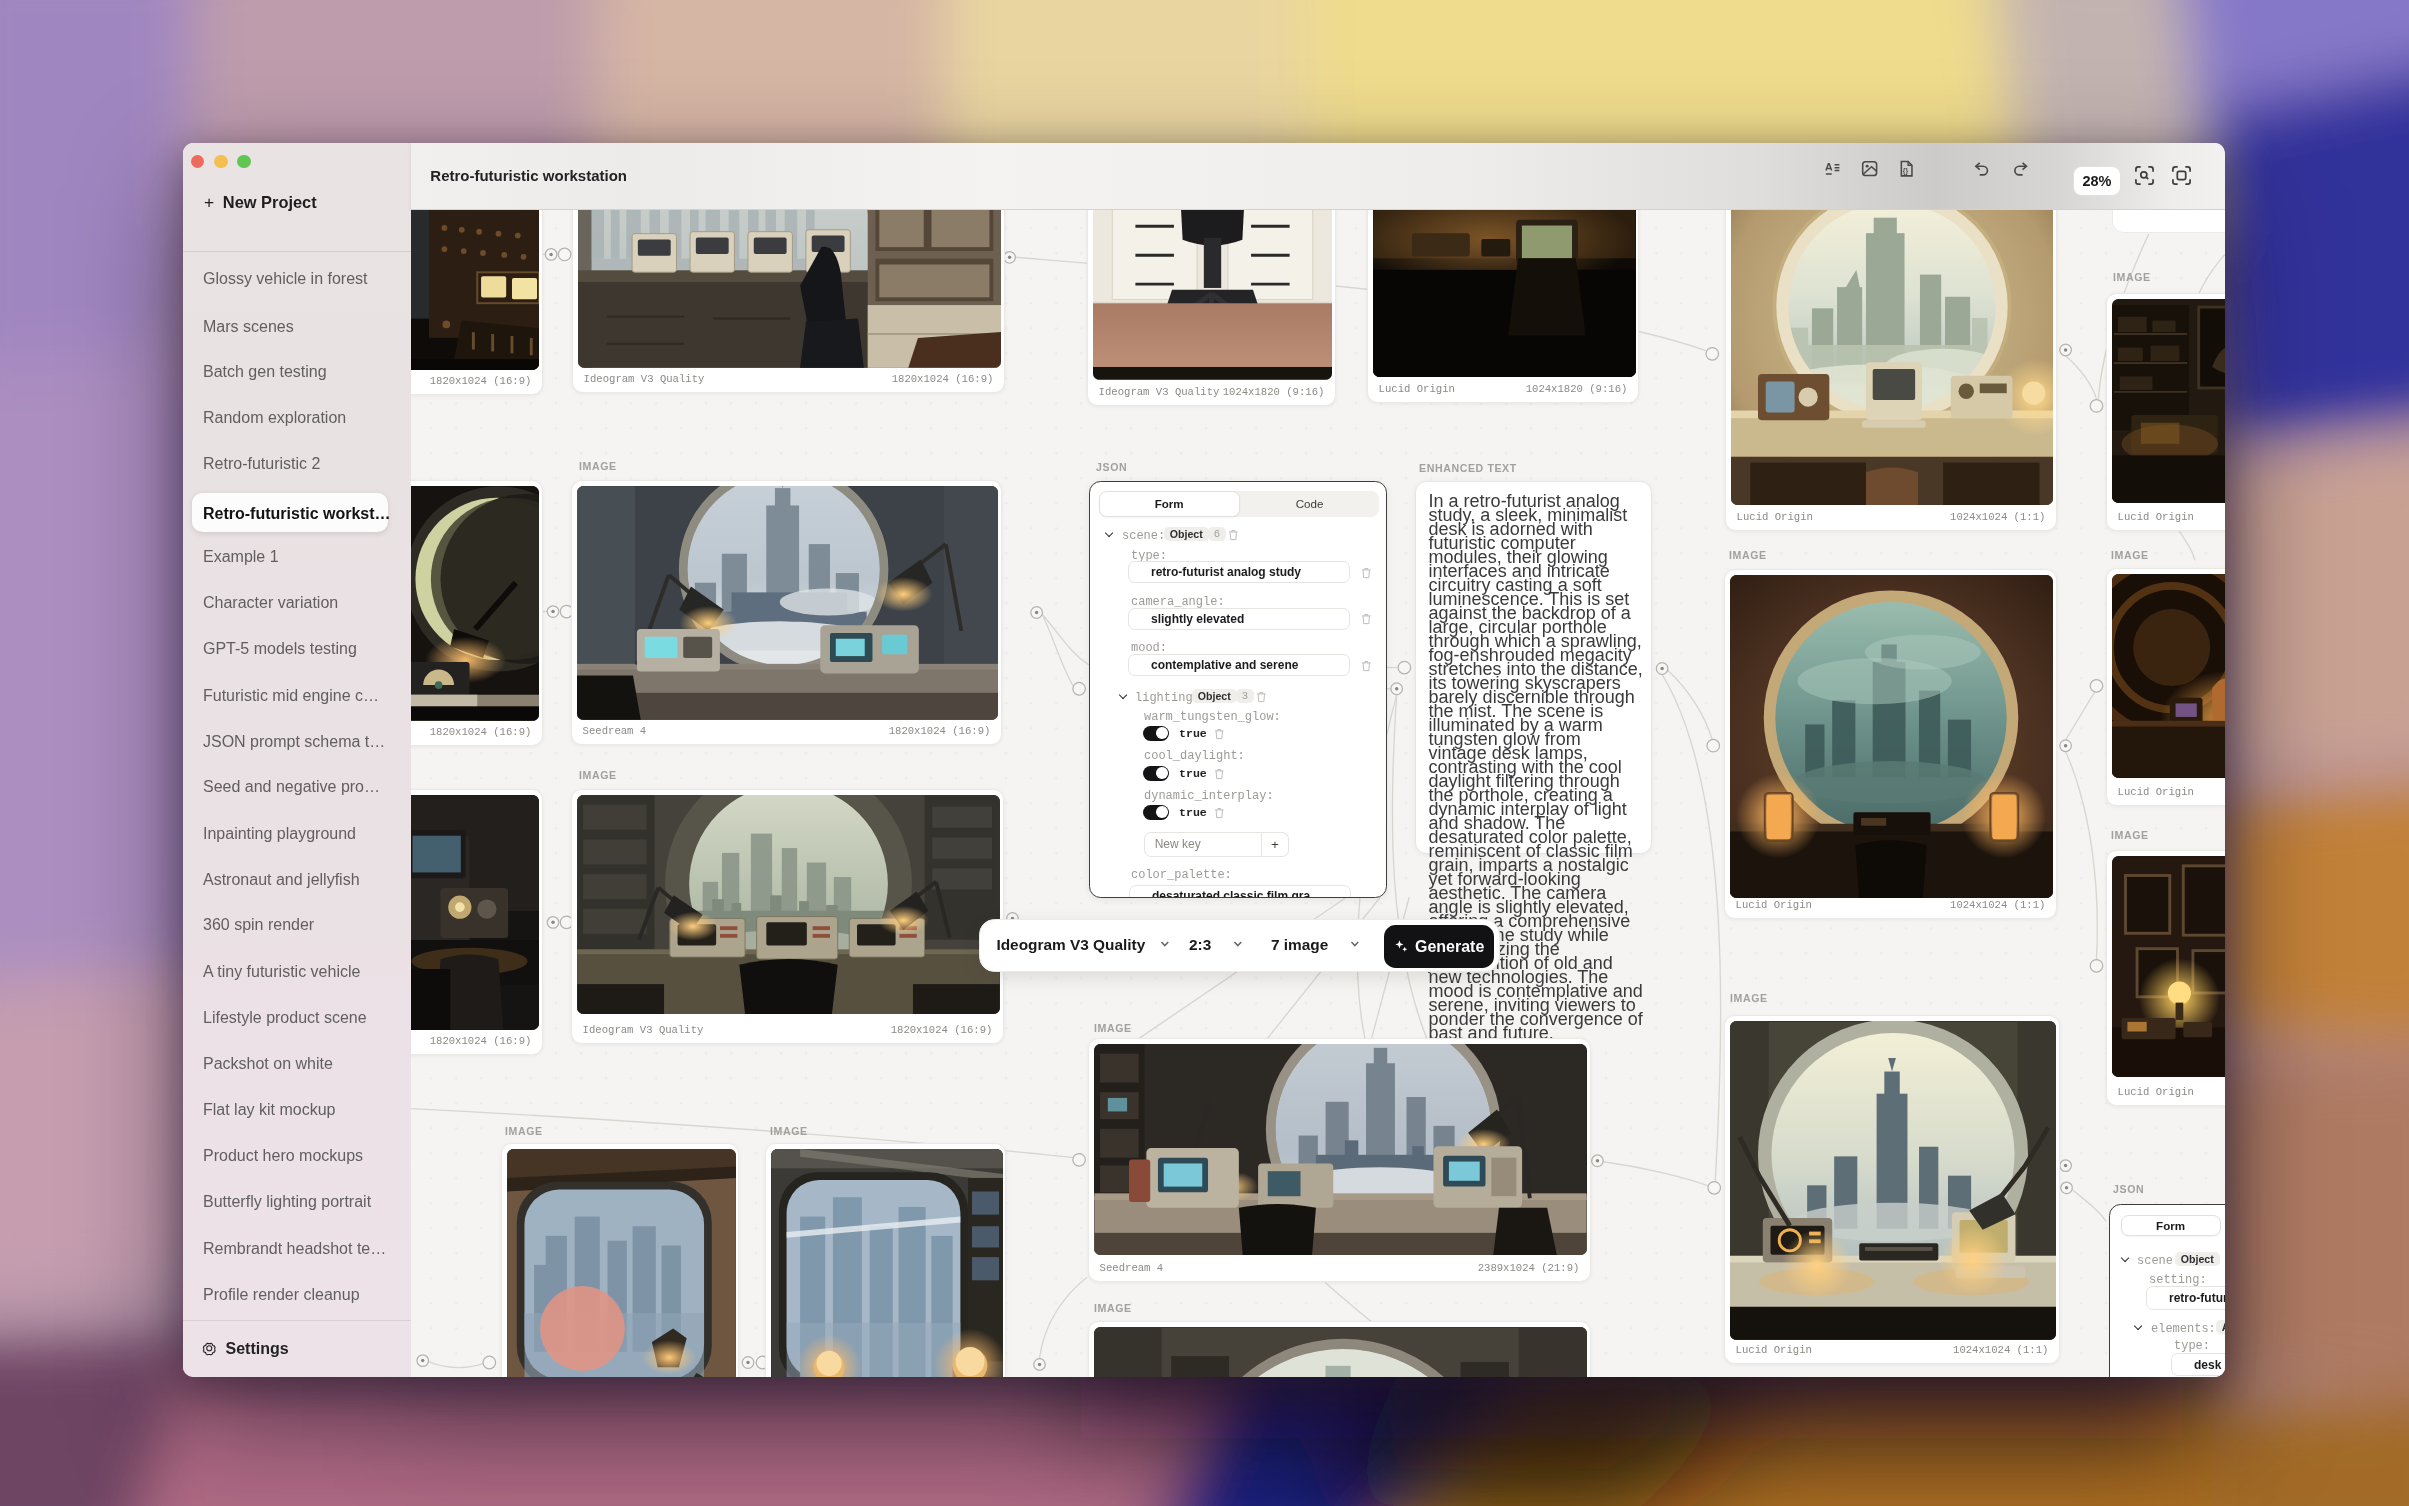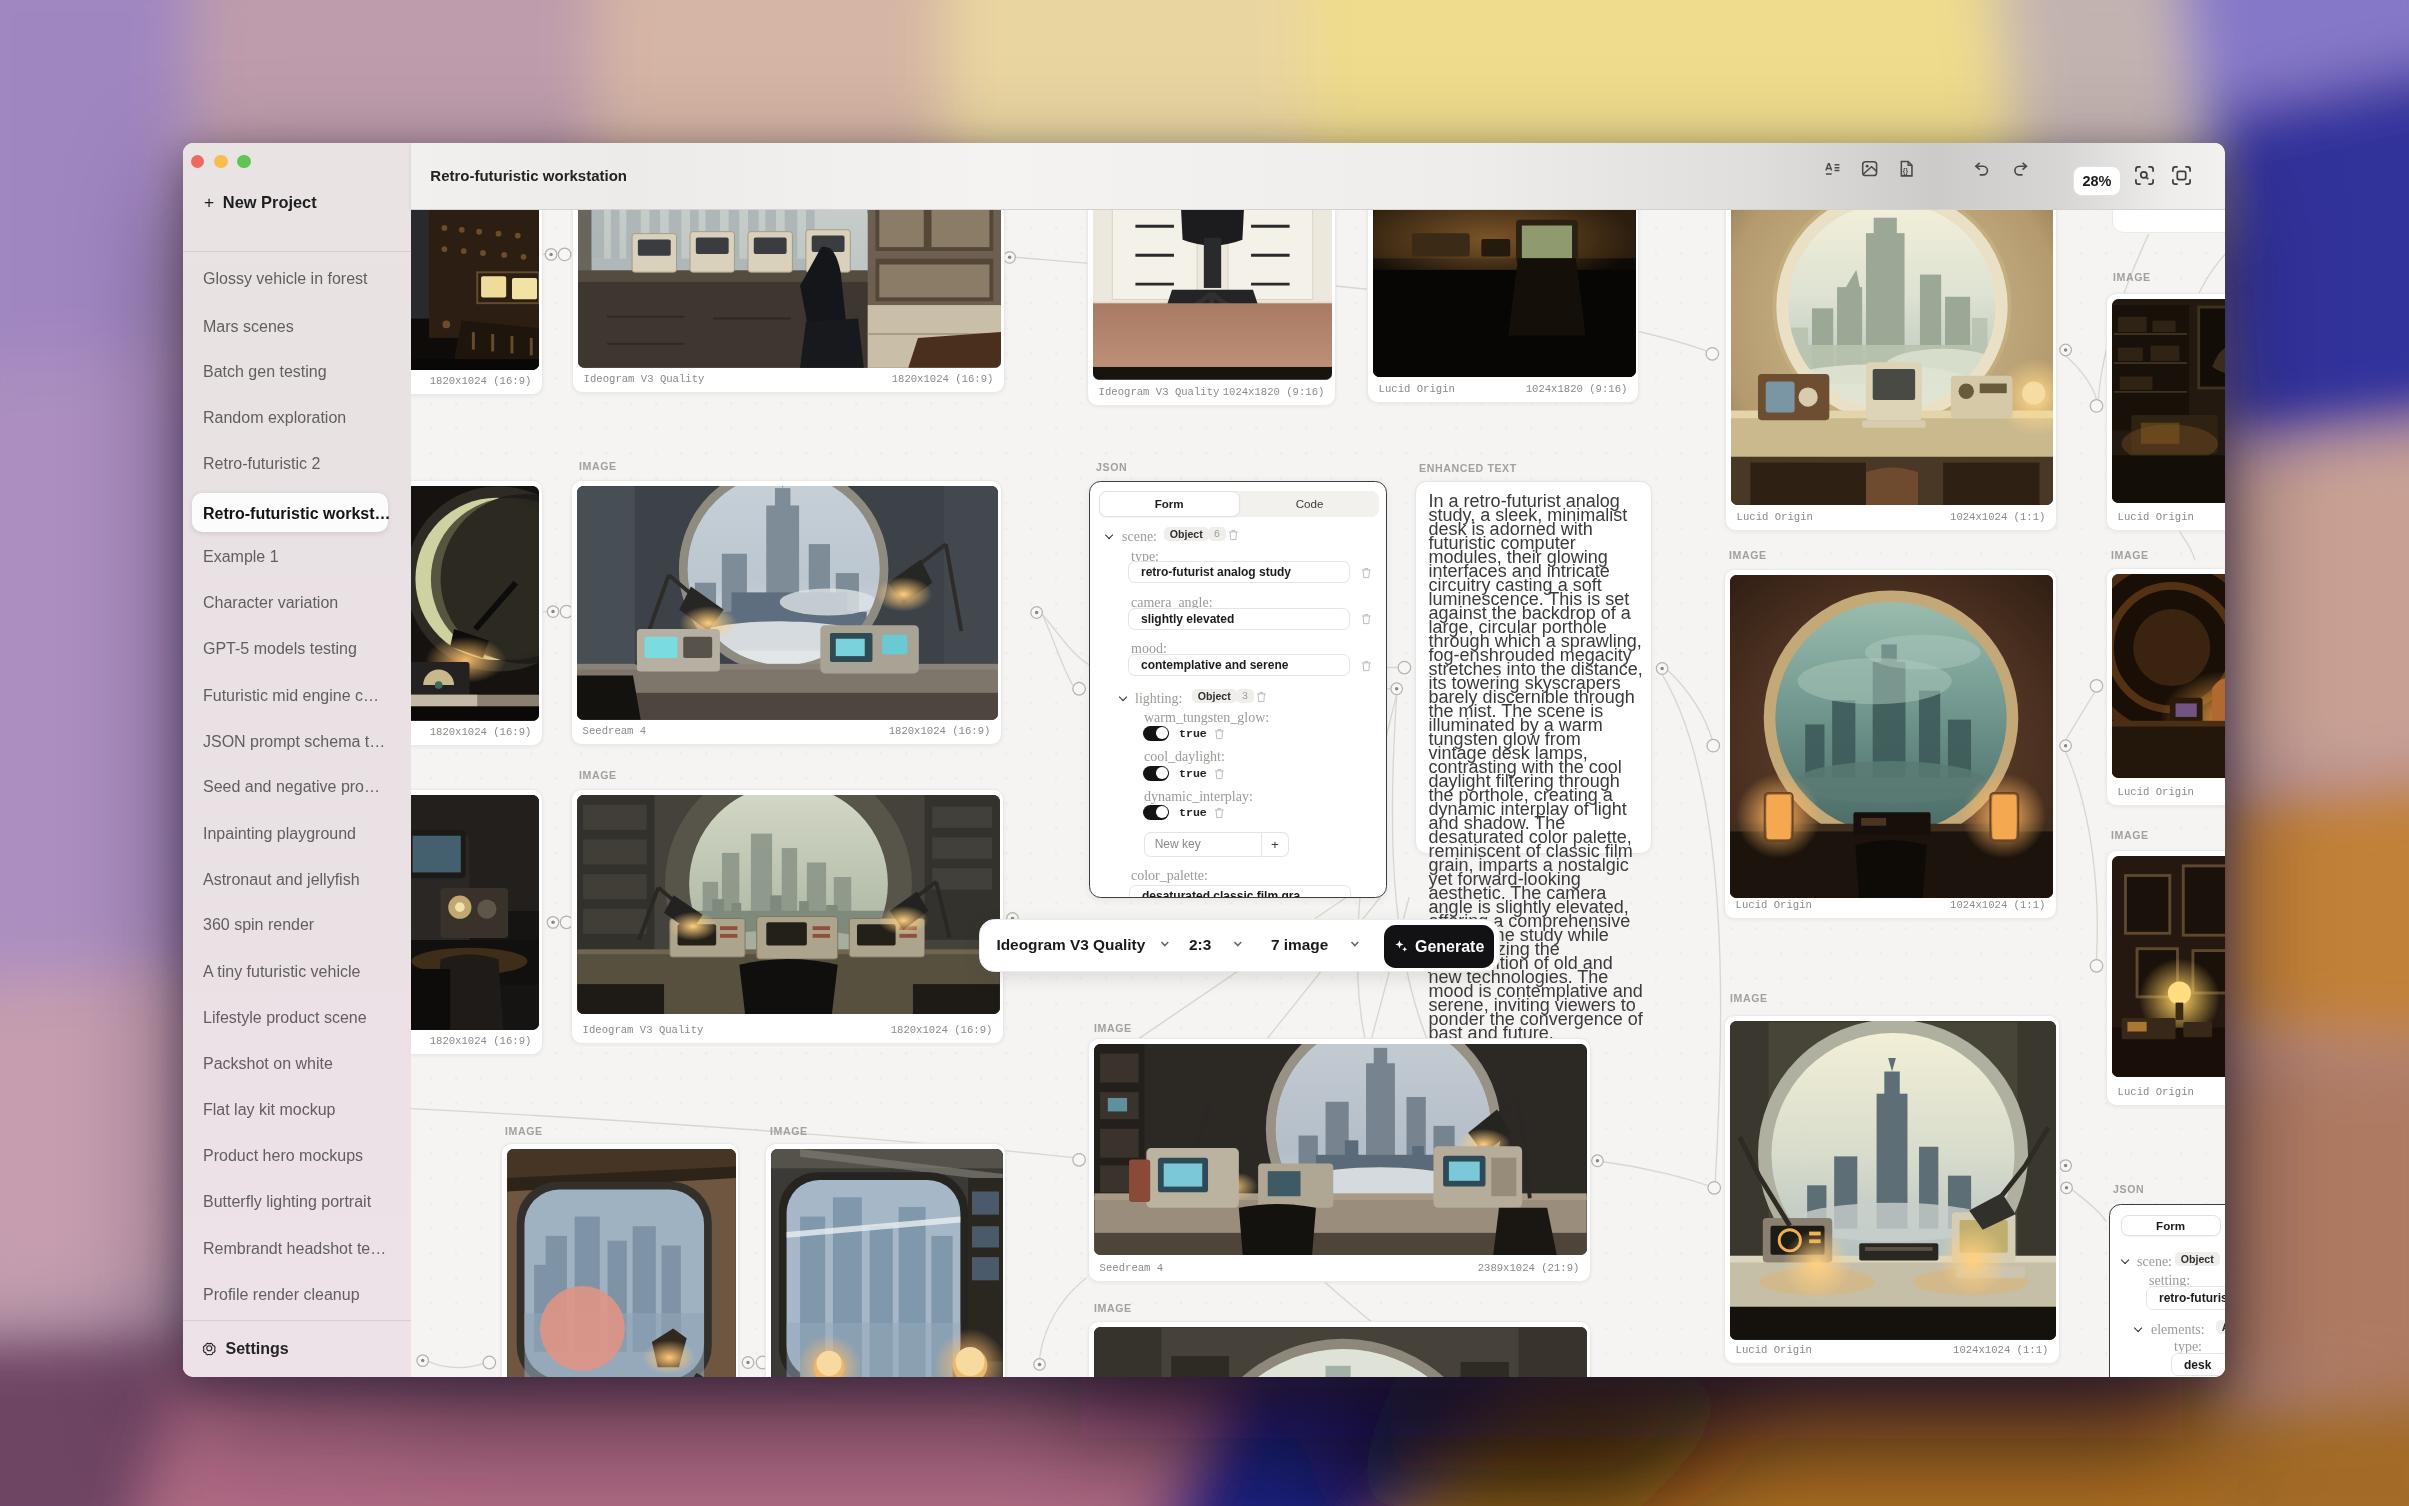--- a/index.html
+++ b/index.html
@@ -44,26 +44,26 @@
          display:flex; justify-content:space-between; white-space:nowrap; }
   .nlabel { position:absolute; font-size:10.6px; font-weight:700; letter-spacing:0.6px; color:#A2A09C; }
   
   .panel { position:absolute; background:#FFFFFF; border-radius:11.6px; }
   #jsonp { left:678px; top:271px; width:298px; height:417px; border:1.5px solid #3E3D3B; overflow:hidden;
            box-shadow:0 1.9px 7.7px rgba(60,55,50,.08); }
   #enhp  { left:1004px; top:271px; width:237px; height:373px; border:1px solid #E7E5E1;
            box-shadow:0 1px 4.8px rgba(60,55,50,.06); }
   #enhp .txt { position:absolute; left:12.6px; top:11.6px; width:215px; font-size:18px; line-height:14px; color:#3A393B; }
   #jsonp2 { left:1698px; top:994px; width:154px; height:193px; border:1.5px solid #3E3D3B; overflow:hidden; }
-  .key { font-family:Liberation Serif, serif; font-size:14px; color:#9D9B97;text-align:center; }
+  .key { font-family:Liberation Mono, monospace; font-size:12px; color:#9D9B97;text-align:center; }
   .chev { display:inline-block; width:5.8px; height:5.8px; border-left:1.6px solid #2E2D2F; border-bottom:1.6px solid #2E2D2F; transform:rotate(-45deg); vertical-align:1.9px; }
   .badge { display:inline-block; background:#F0EEEB; border-radius:4.8px; padding:1px 5.8px; font-size:10.6px; font-weight:700; color:#2E2D2F; }
   .badge.g { color:#A09E9A; font-weight:400; font-family:"Liberation Mono", monospace; }
   .inp { position:absolute; background:#FFFFFF; border:1px solid #E6E4E0; border-radius:6.8px;
-         font-size:12px; font-weight:700; color:#1C1B1D; padding-left:12px; display:flex; align-items:center; }
+         font-size:12px; font-weight:700; color:#1C1B1D; padding-left:22px; display:flex; align-items:center; }
   .trash { position:absolute; width:10.6px; height:11.6px; opacity:.45; }
   .tgl { position:absolute; width:26px; height:14.5px; background:#141316; border-radius:7.7px; }
   .tgl i { position:absolute; right:1.4px; top:1.4px; width:11.6px; height:11.6px; background:#fff; border-radius:50%; }
   .ttrue { position:absolute; font-family:"Liberation Mono", monospace; font-size:11.6px; font-weight:700; color:#232225; }
   
   #btb { position:absolute; left:568px; top:709px; width:521px; height:53px; background:#FFFFFF;
          border:1px solid #ECEAE6; border-radius:15.4px; box-shadow:0 5.8px 17.4px rgba(60,55,50,.13); }
   #btb .opt { position:absolute; top:16.4px; font-size:15.4px; font-weight:700; color:#1A191B; }
   #btb .ch { position:absolute; top:19.3px; width:9.7px; height:9.7px; }
   #gen { position:absolute; left:404px; top:4.8px; width:110px; height:43px; background:#121114; border-radius:11.6px;

